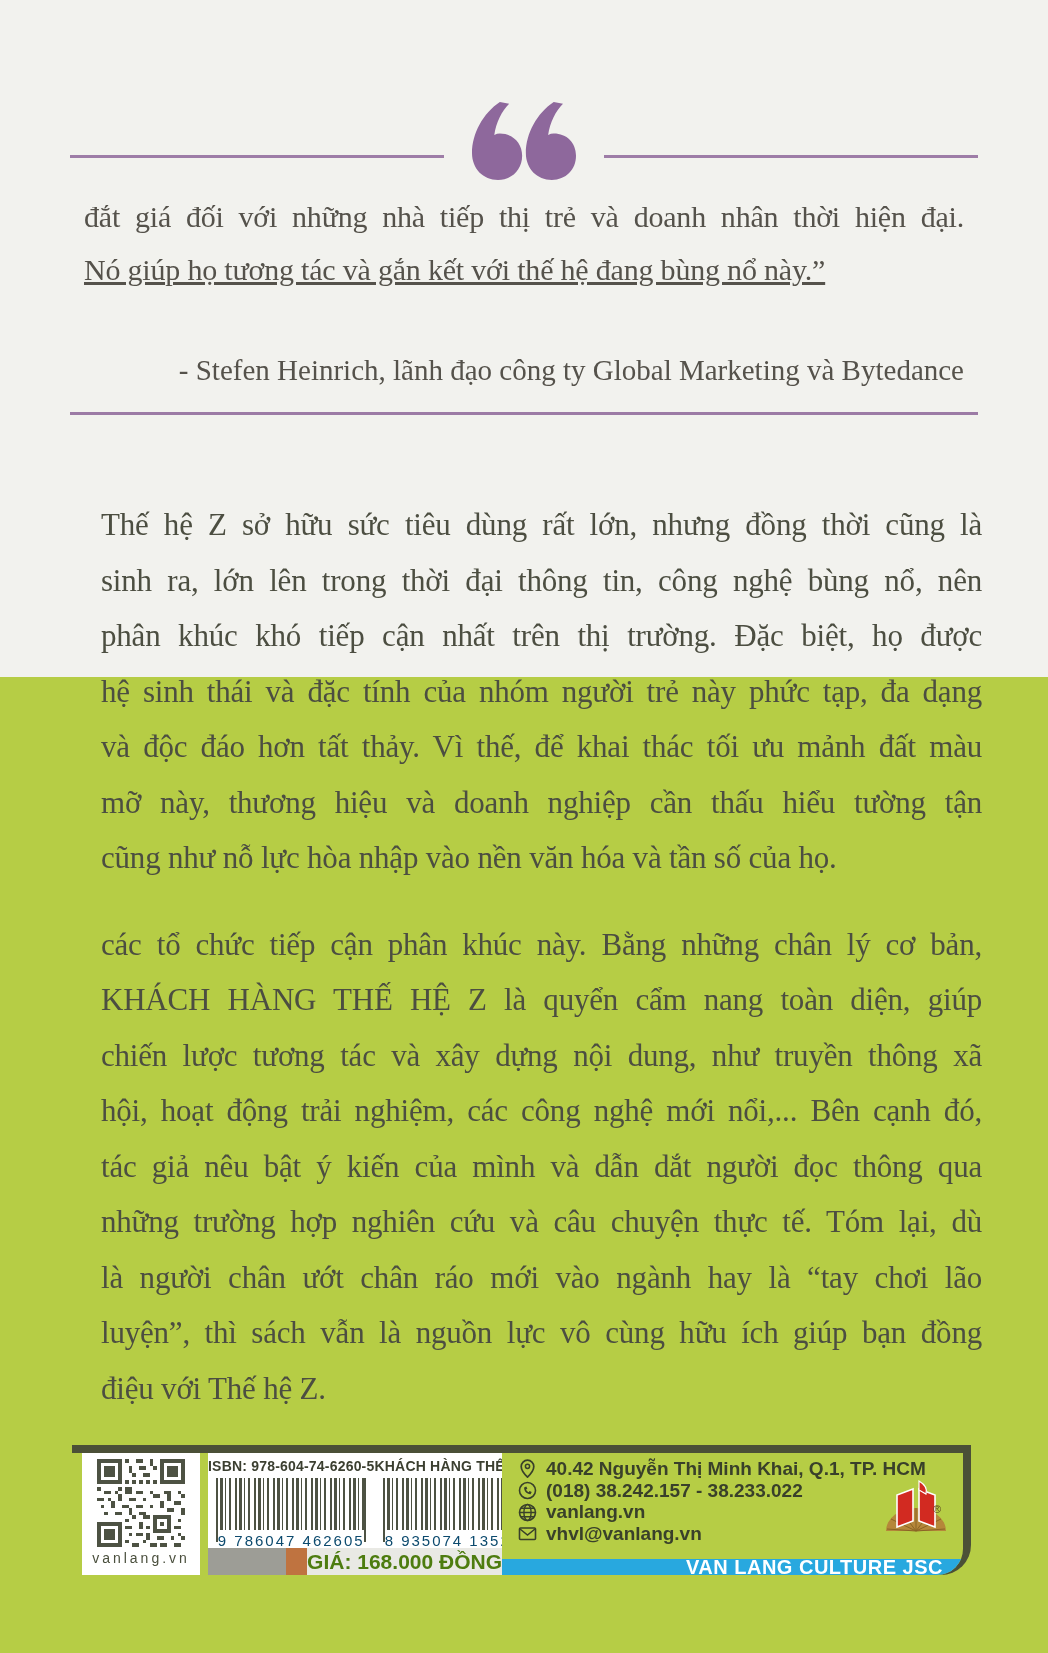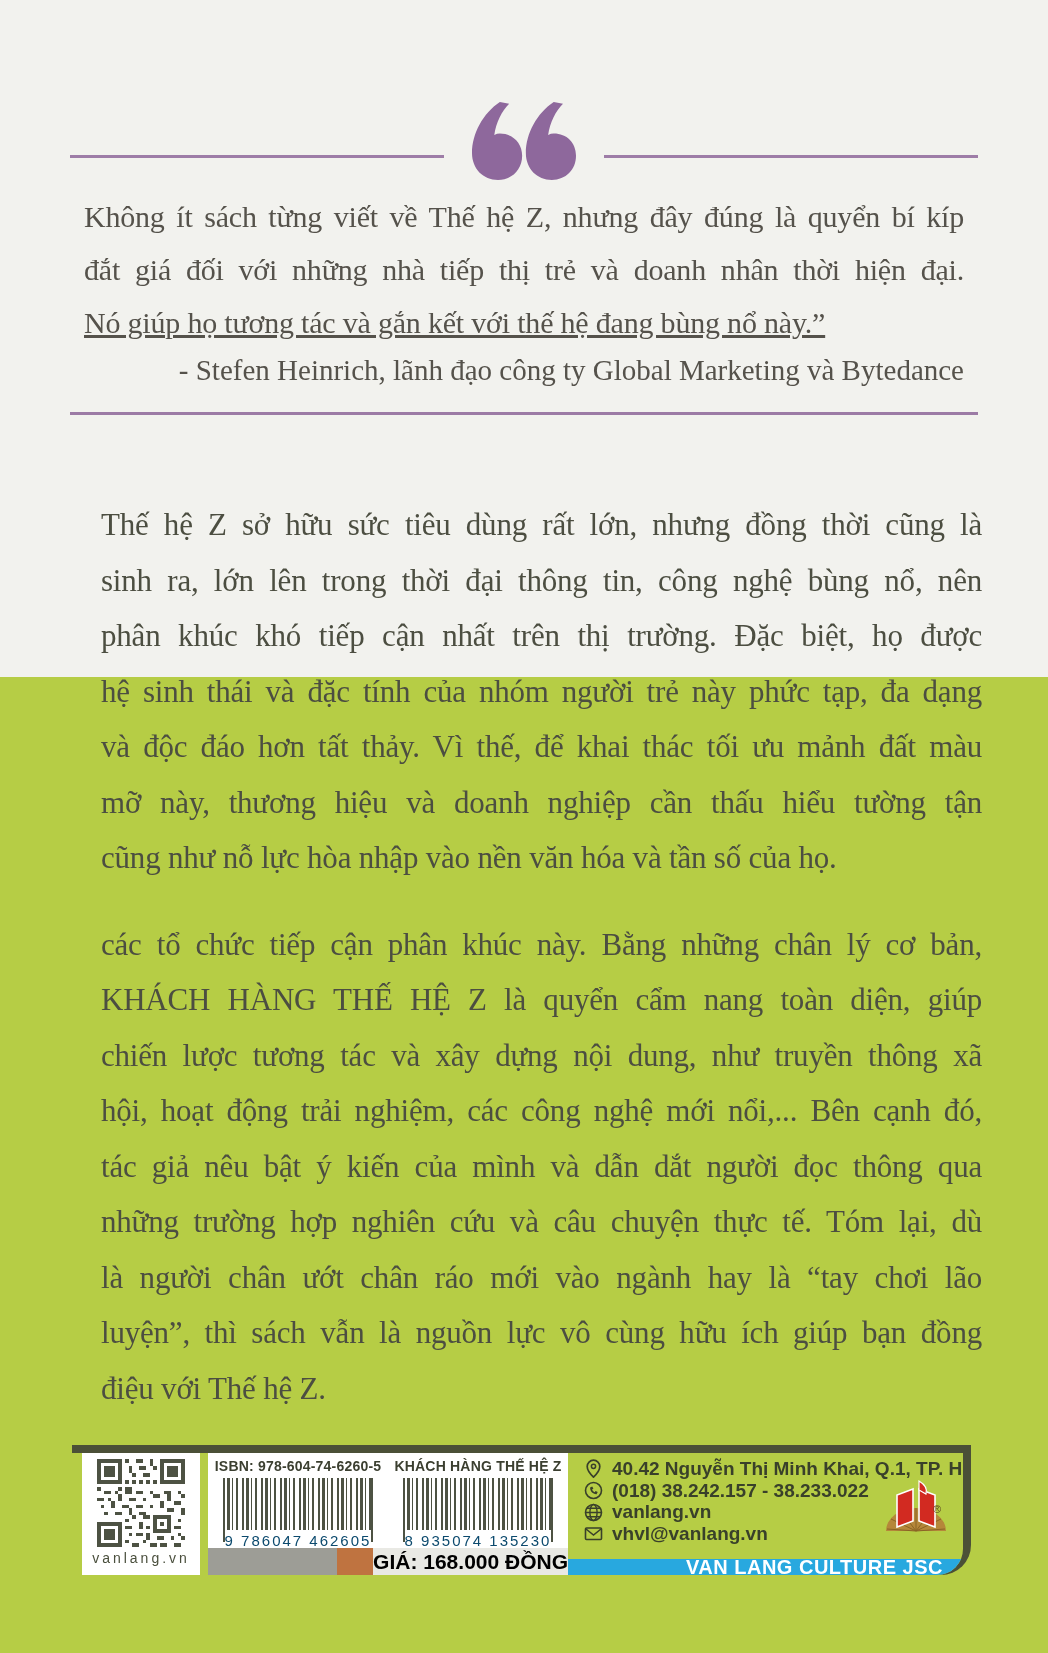--- a/index.html
+++ b/index.html
@@ -36,38 +36,38 @@
   
   .footer-bar{left:72px;top:1445px;width:899px;height:130px;background:#4b5037;
               border-bottom-right-radius:30px;padding:0;box-sizing:border-box;}
   .fb-inner{position:absolute;left:0;top:8px;right:8px;bottom:0;display:flex;}
   .fb-spacer{width:10px;background:#b6cd45;}
   .qr-box{width:118px;background:#ffffff;display:flex;flex-direction:column;align-items:center;}
   .qr-box svg{margin-top:6px;}
   .qr-label{font-family:"Liberation Sans",sans-serif;font-size:14px;letter-spacing:3px;
             color:#4a4f3d;margin-top:3px;}
   .fb-gap{width:8px;background:#b6cd45;}
-  .bc-box{width:360px;background:#ffffff;position:relative;}
+  .bc-box{width:294px;background:#ffffff;position:relative;}
   .bc-row{display:flex;padding-top:5px;}
   .bc-col{flex:1;display:flex;flex-direction:column;align-items:center;}
   .bc-label{font-family:"Liberation Sans",sans-serif;font-weight:bold;font-size:14px;
             color:#3b3f30;letter-spacing:0.2px;white-space:nowrap;}
   .bars{width:150px;height:52px;margin-top:4px;position:relative;
     background:repeating-linear-gradient(90deg,#4d5243 0 2px,transparent 2px 4px,
       #4d5243 4px 7px,transparent 7px 9px,#4d5243 9px 10px,transparent 10px 13px,
       #4d5243 13px 15px,transparent 15px 19px);}
   .bars::before,.bars::after{content:"";position:absolute;top:0;width:2px;height:64px;background:#4d5243;}
   .bars::before{left:0;} .bars::after{right:0;}
   .bc-digits{font-family:"Liberation Sans",sans-serif;font-size:15px;color:#0c4a6e;
              letter-spacing:2px;margin-top:2px;white-space:nowrap;}
   .price-strip{position:absolute;left:0;right:0;bottom:0;height:27px;display:flex;}
   .ps-gray{width:145px;background:#9d9d96;}
   .ps-orange{width:40px;background:#bf7340;}
   .ps-price{flex:1;background:#e9e9e4;display:flex;align-items:center;justify-content:center;
-            font-family:"Liberation Sans",sans-serif;font-weight:bold;font-size:21px;color:#000000;
+            font-family:"Liberation Sans",sans-serif;font-weight:bold;font-size:21px;color:#4d7c0f;
             white-space:nowrap;}
   .contact{flex:1;background:#b6cd45;position:relative;border-bottom-right-radius:26px;
            overflow:hidden;padding:5px 0 0 16px;box-sizing:border-box;}
   .c-row{display:flex;align-items:center;gap:9px;height:21.7px;
          font-family:"Liberation Sans",sans-serif;font-weight:bold;font-size:19px;color:#39402a;
          white-space:nowrap;}
   .c-row svg{flex:0 0 auto;}
   .blue-bar{position:absolute;left:0;right:0;bottom:0;height:16px;background:#28a8df;
             border-bottom-right-radius:22px;display:flex;align-items:center;justify-content:flex-end;
             padding-right:20px;font-family:"Liberation Sans",sans-serif;font-weight:bold;
@@ -86,21 +86,20 @@
 <div class="abs qmask">
   <svg width="104" height="78" viewBox="0 0 112 84">
     <g fill="#8e689c">
       <path d="M30 0 C 12 12, 0 34, 0 55 C 0 72, 12 84, 28 84 C 43 84, 54 73, 54 58 C 54 44, 44 34, 30 34 C 28 34, 26 34.5, 24 35.5 C 26 22, 32 10, 40 2 Z"></path>
       <path transform="translate(58,0)" d="M30 0 C 12 12, 0 34, 0 55 C 0 72, 12 84, 28 84 C 43 84, 54 73, 54 58 C 54 44, 44 34, 30 34 C 28 34, 26 34.5, 24 35.5 C 26 22, 32 10, 40 2 Z"></path>
     </g>
   </svg>
 </div>
 
 <div class="abs quote-lines">
-    <div class="line">Không ít sách từng viết về Thế hệ Z, nhưng đây đúng là quyển bí kíp</div>
     <div class="line">đắt giá đối với những nhà tiếp thị trẻ và doanh nhân thời hiện đại.</div>
     <div class="line">Nó giúp họ tương tác và gắn kết với thế hệ đang bùng nổ này.”</div>
   </div>
 <div class="abs attribution">- Stefen Heinrich, lãnh đạo công ty Global Marketing và Bytedance</div>
 
 <div class="abs rule rule2"></div>
 
 <div class="abs body-text">
   <div class="para para1">
       <div class="line">Thế hệ Z sở hữu sức tiêu dùng rất lớn, nhưng đồng thời cũng là</div>

